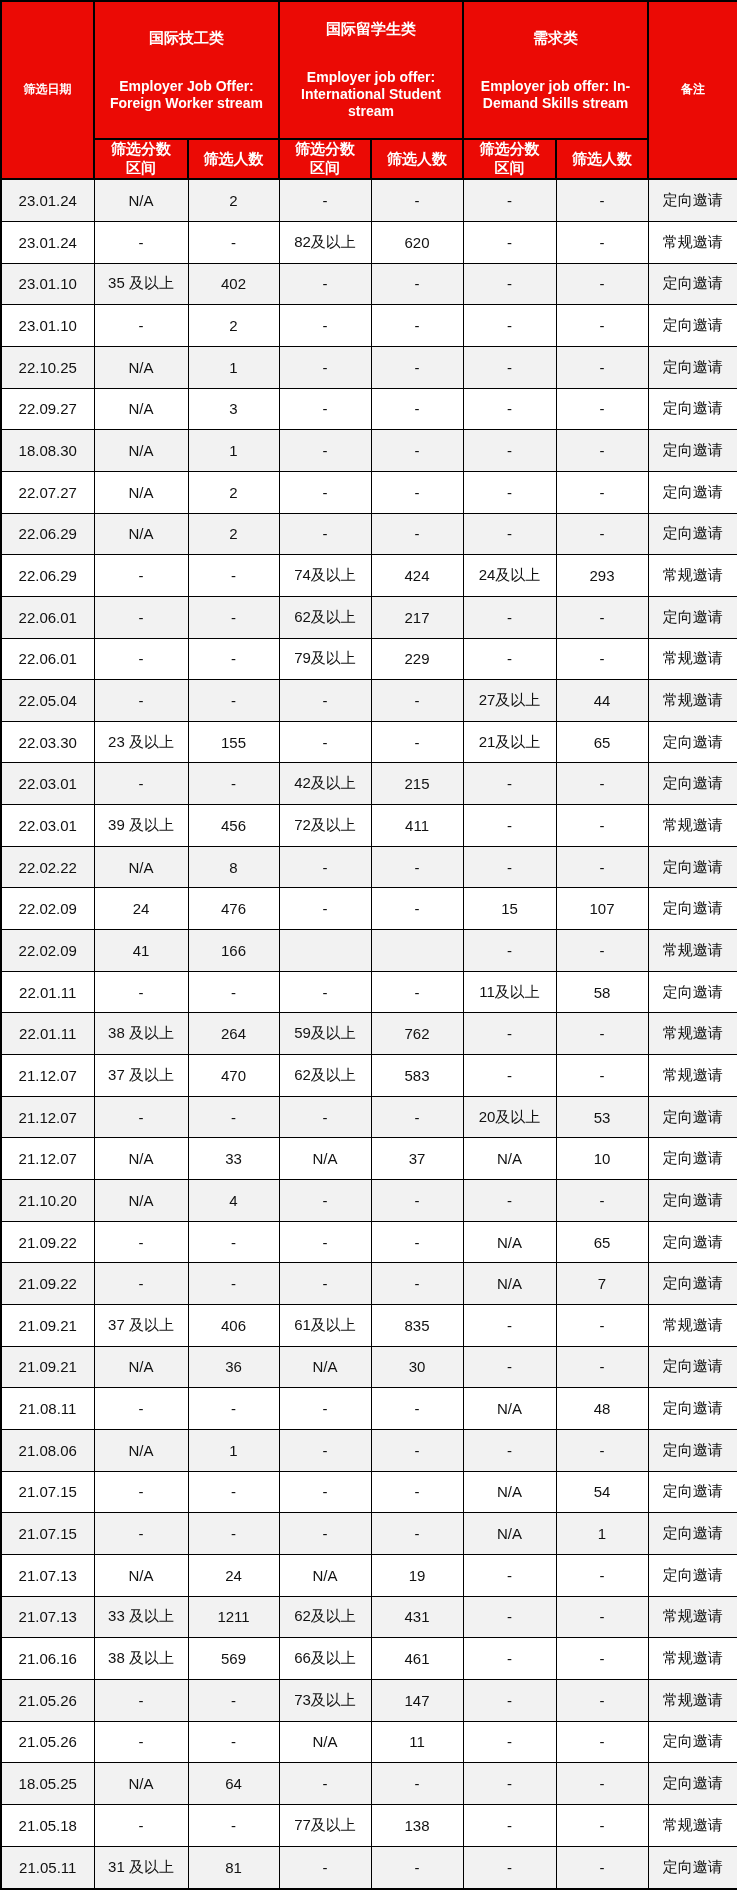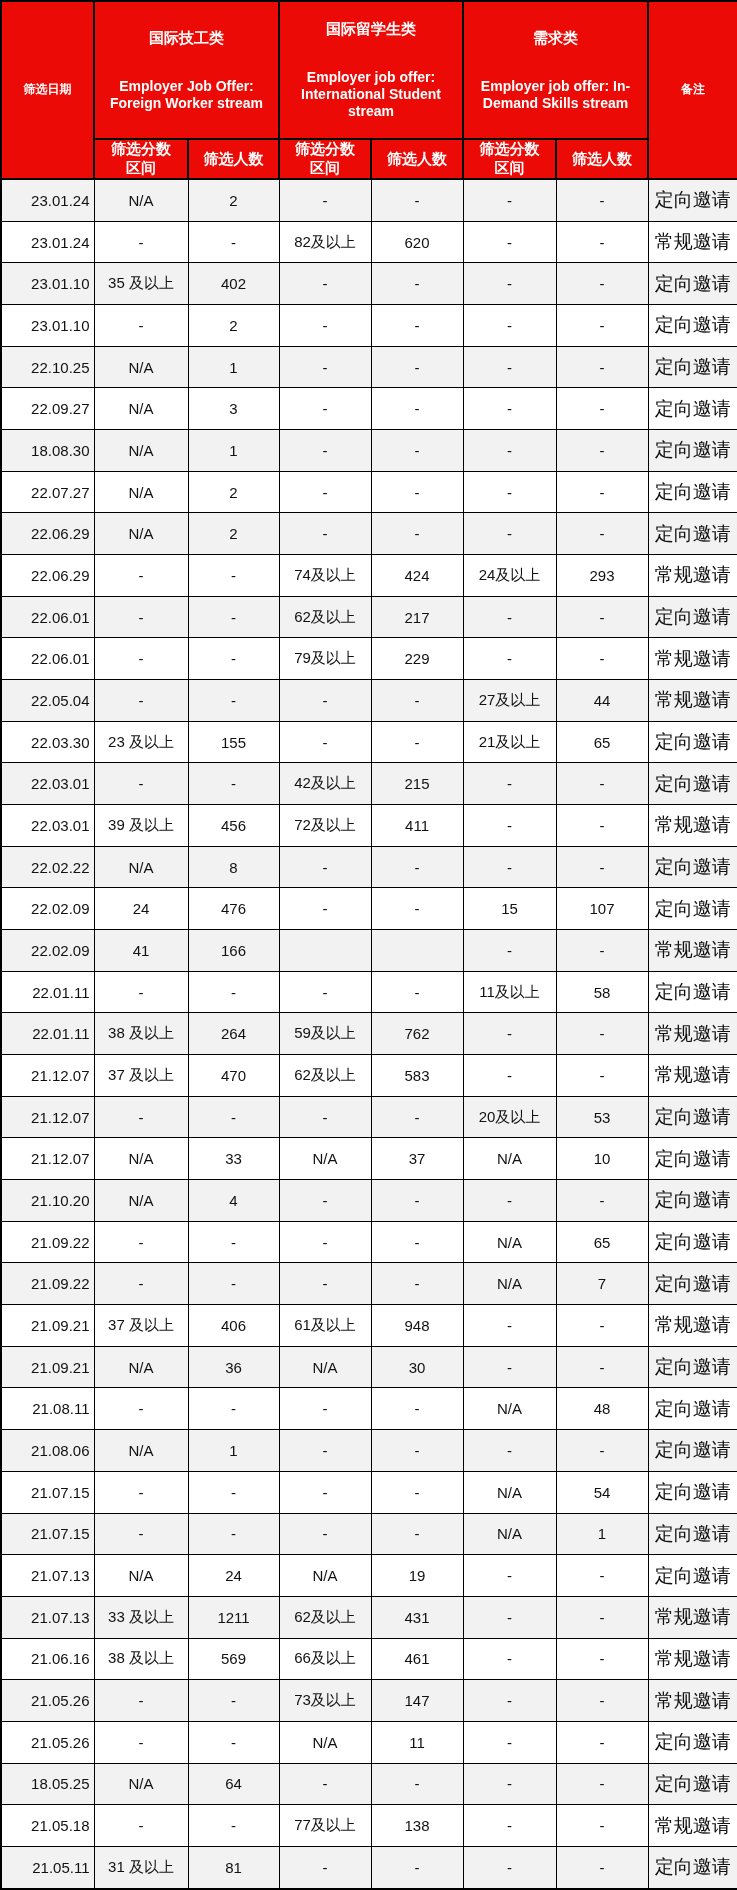--- a/index.html
+++ b/index.html
@@ -36,22 +36,22 @@
   tbody td{
     border:1px solid var(--border);
     text-align:center;
     vertical-align:middle;
     font-size:15px;
     color:var(--text);
     padding:0 4px;
     background:#ffffff;
   }
   tbody tr:nth-child(odd) td{background:var(--row-alt);}
-  td.date-cell{font-size:15px;text-align:right;}
-  td.remark-cell{font-size:19px;font-family:Liberation Mono, monospace;}
+  td.date-cell{font-size:15px;}
+  td.remark-cell{font-size:15px;font-family:Liberation Mono, monospace;}
 </style>
 </head>
 <body>
 
 <table>
   <colgroup>
     <col style="width:93px">
       <col style="width:94px">
       <col style="width:91px">
     <col style="width:92px">
@@ -358,21 +358,21 @@
     <td>-</td>
     <td>N/A</td>
     <td>7</td>
     <td class="remark-cell">定向邀请</td>
   </tr>
       <tr>
     <td class="date-cell">21.09.21</td>
     <td>37 及以上</td>
     <td>406</td>
     <td>61及以上</td>
-    <td>948</td>
+    <td>835</td>
     <td>-</td>
     <td>-</td>
     <td class="remark-cell">常规邀请</td>
   </tr>
       <tr>
     <td class="date-cell">21.09.21</td>
     <td>N/A</td>
     <td>36</td>
     <td>N/A</td>
     <td>30</td>

